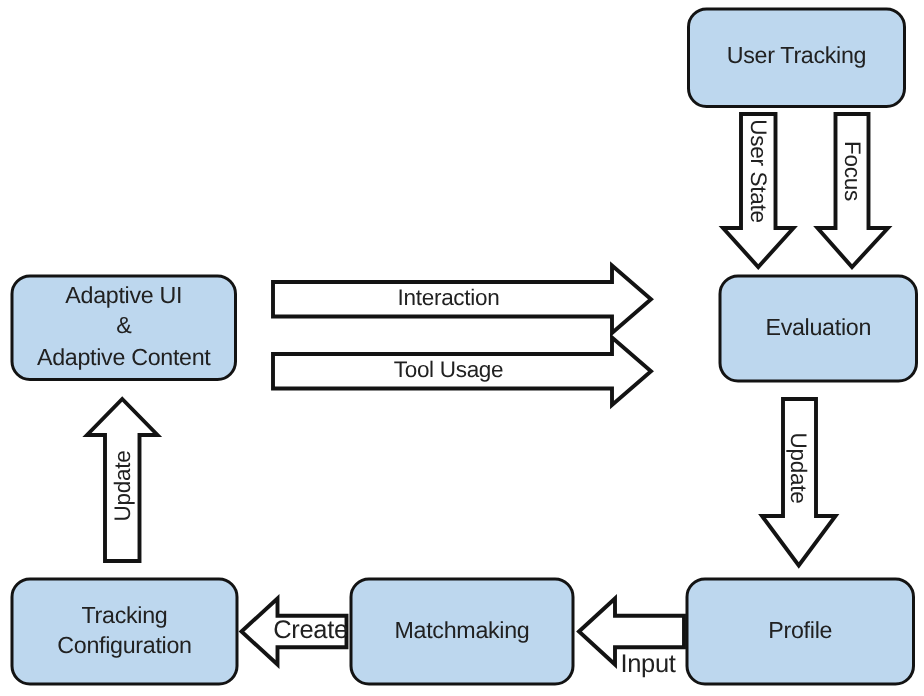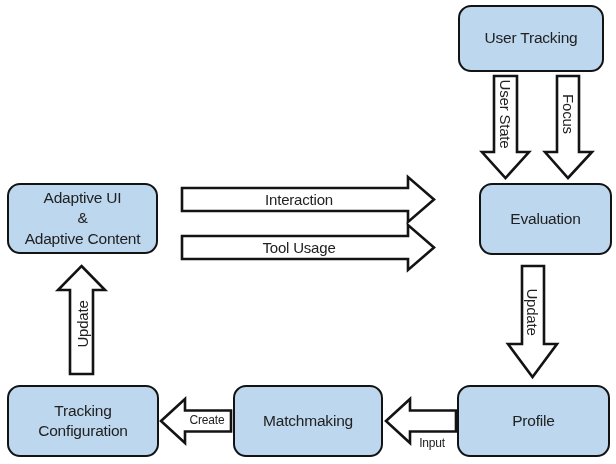--- a/index.html
+++ b/index.html
@@ -30,21 +30,21 @@
     letter-spacing:-0.2px;
   }
   .box span{display:block;}
   .arrow-label{
     position:absolute;
     font-size:15px;
     letter-spacing:-0.2px;
     white-space:nowrap;
     transform:translate(-50%,-50%);
   }
-  .arrow-label.small{font-size:12px;}
+  .arrow-label.small{font-size:17px;}
   .arrow-label.rot-cw{transform:translate(-50%,-50%) rotate(90deg);}
   .arrow-label.rot-ccw{transform:translate(-50%,-50%) rotate(-90deg);}
 </style>
 </head>
 <body>
 
 <div id="canvas">
 
   <svg id="arrow-layer" viewBox="0 0 616 464" xmlns="http://www.w3.org/2000/svg">
     <polygon class="arrow-shape" points="494,76 517,76 517,152 529,152 505.5,178 482,152 494,152"></polygon>

